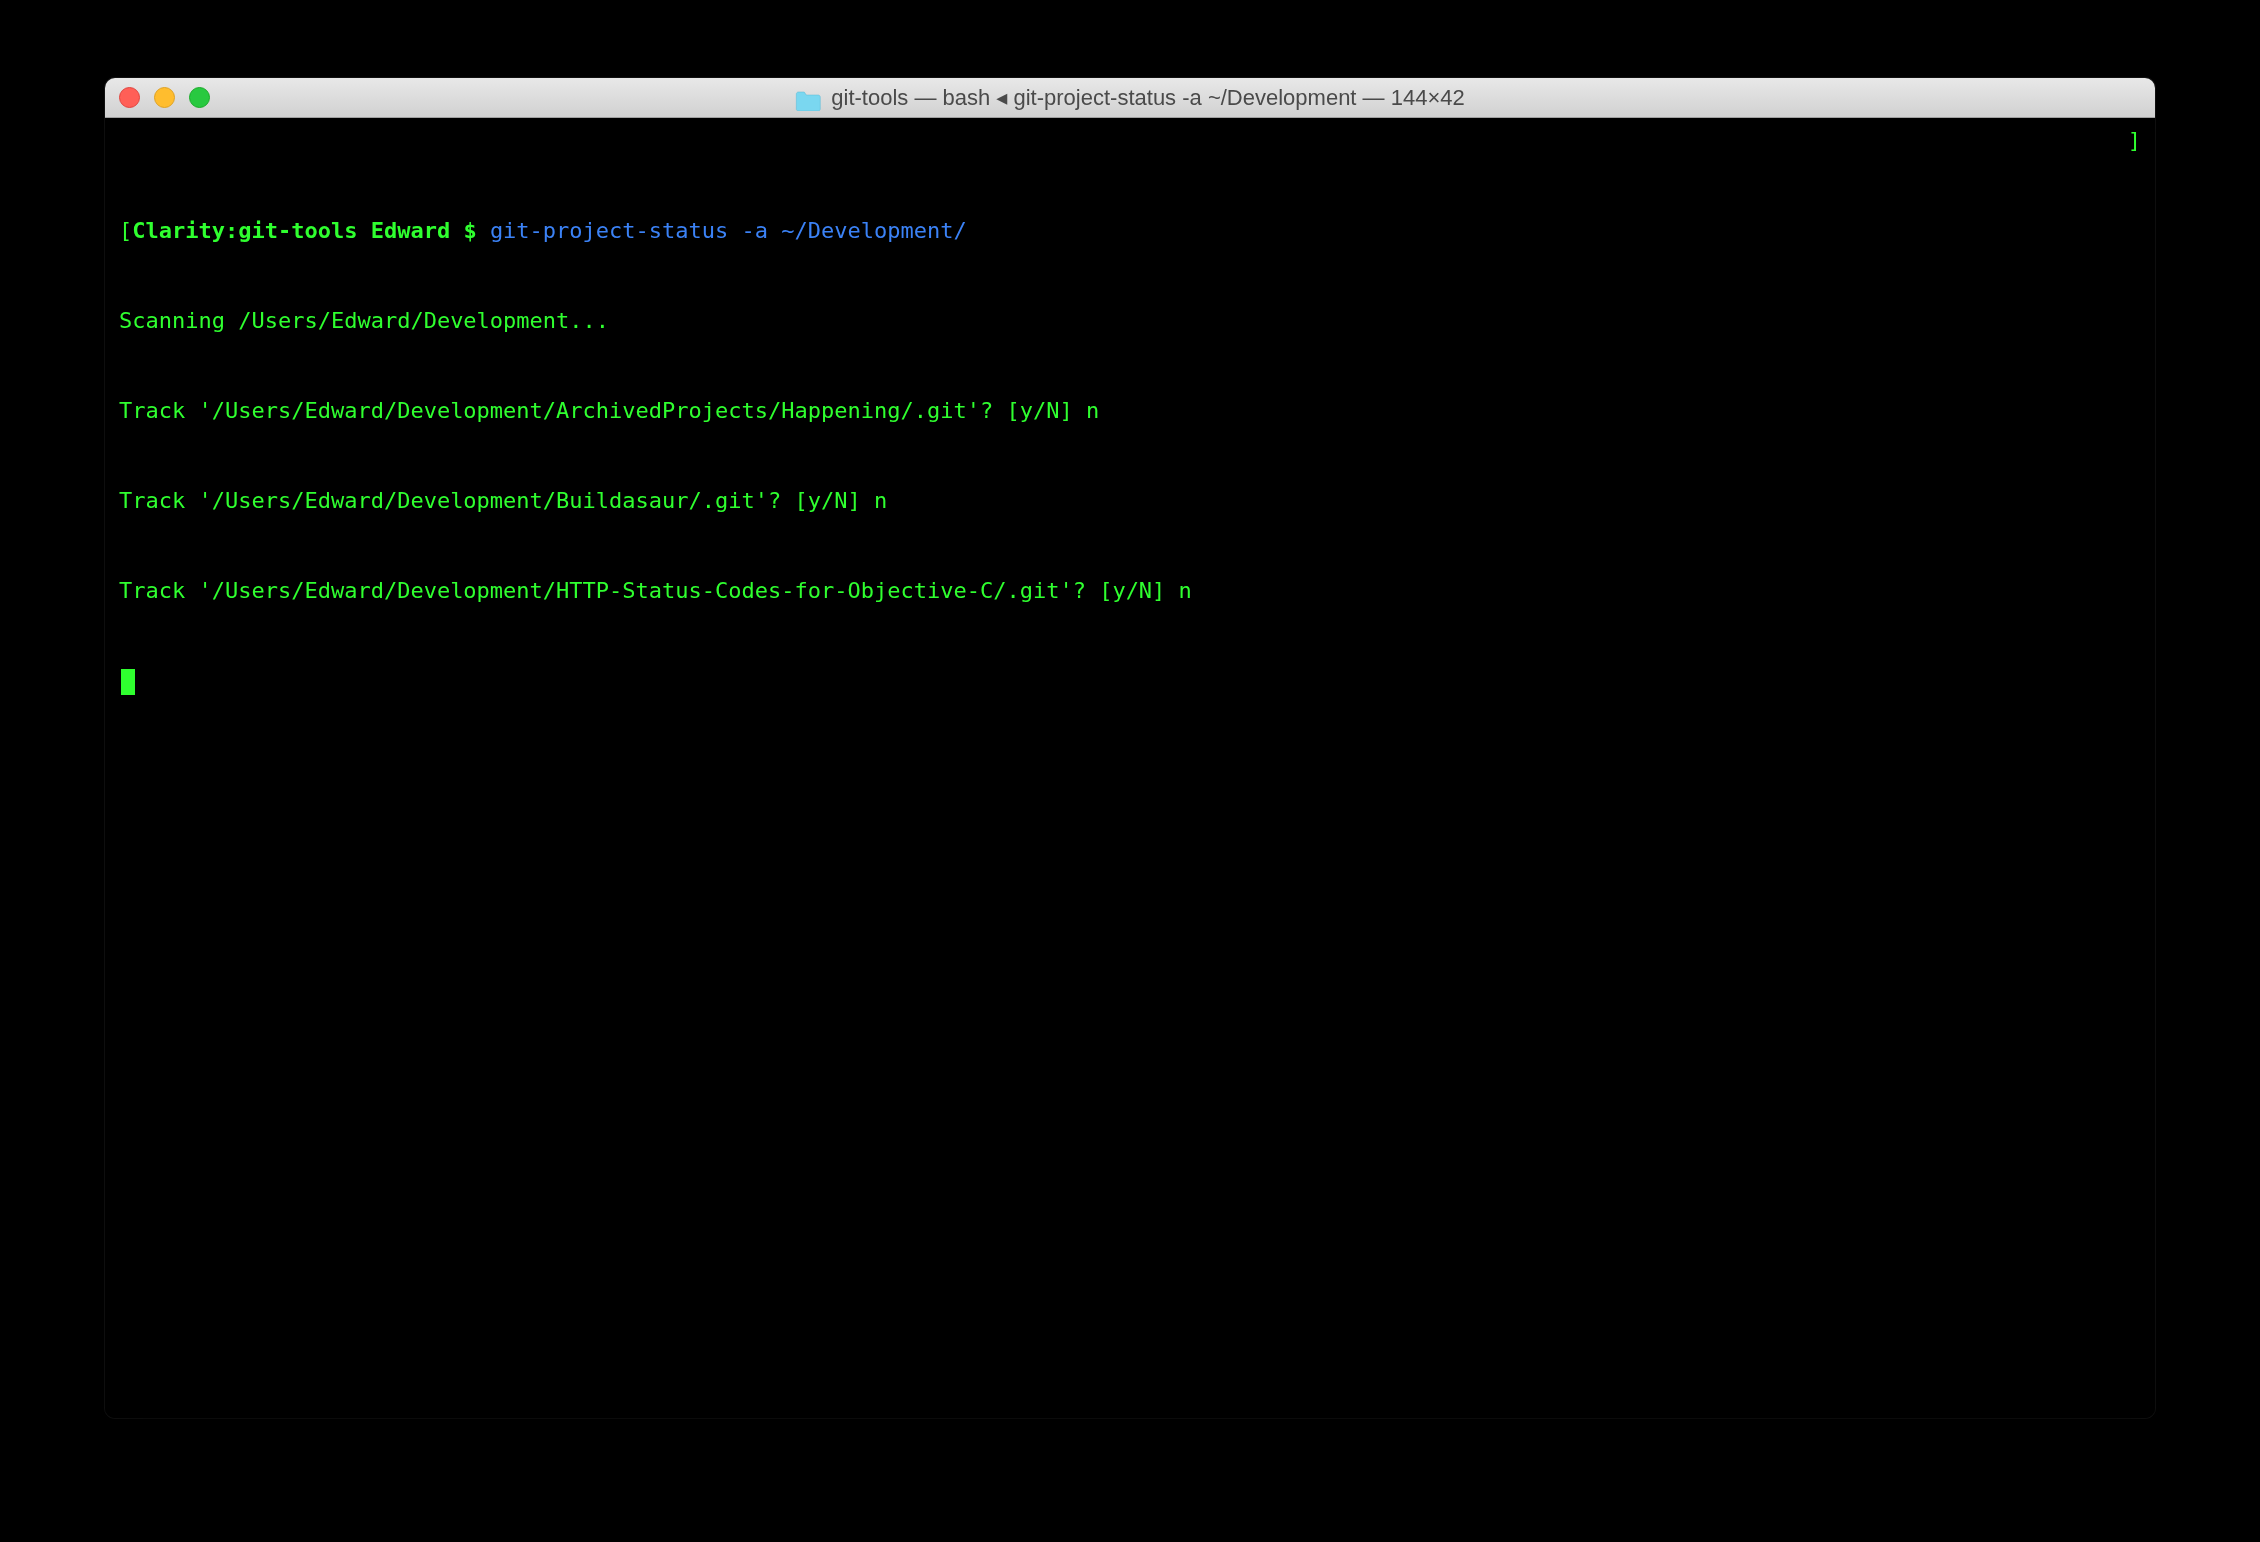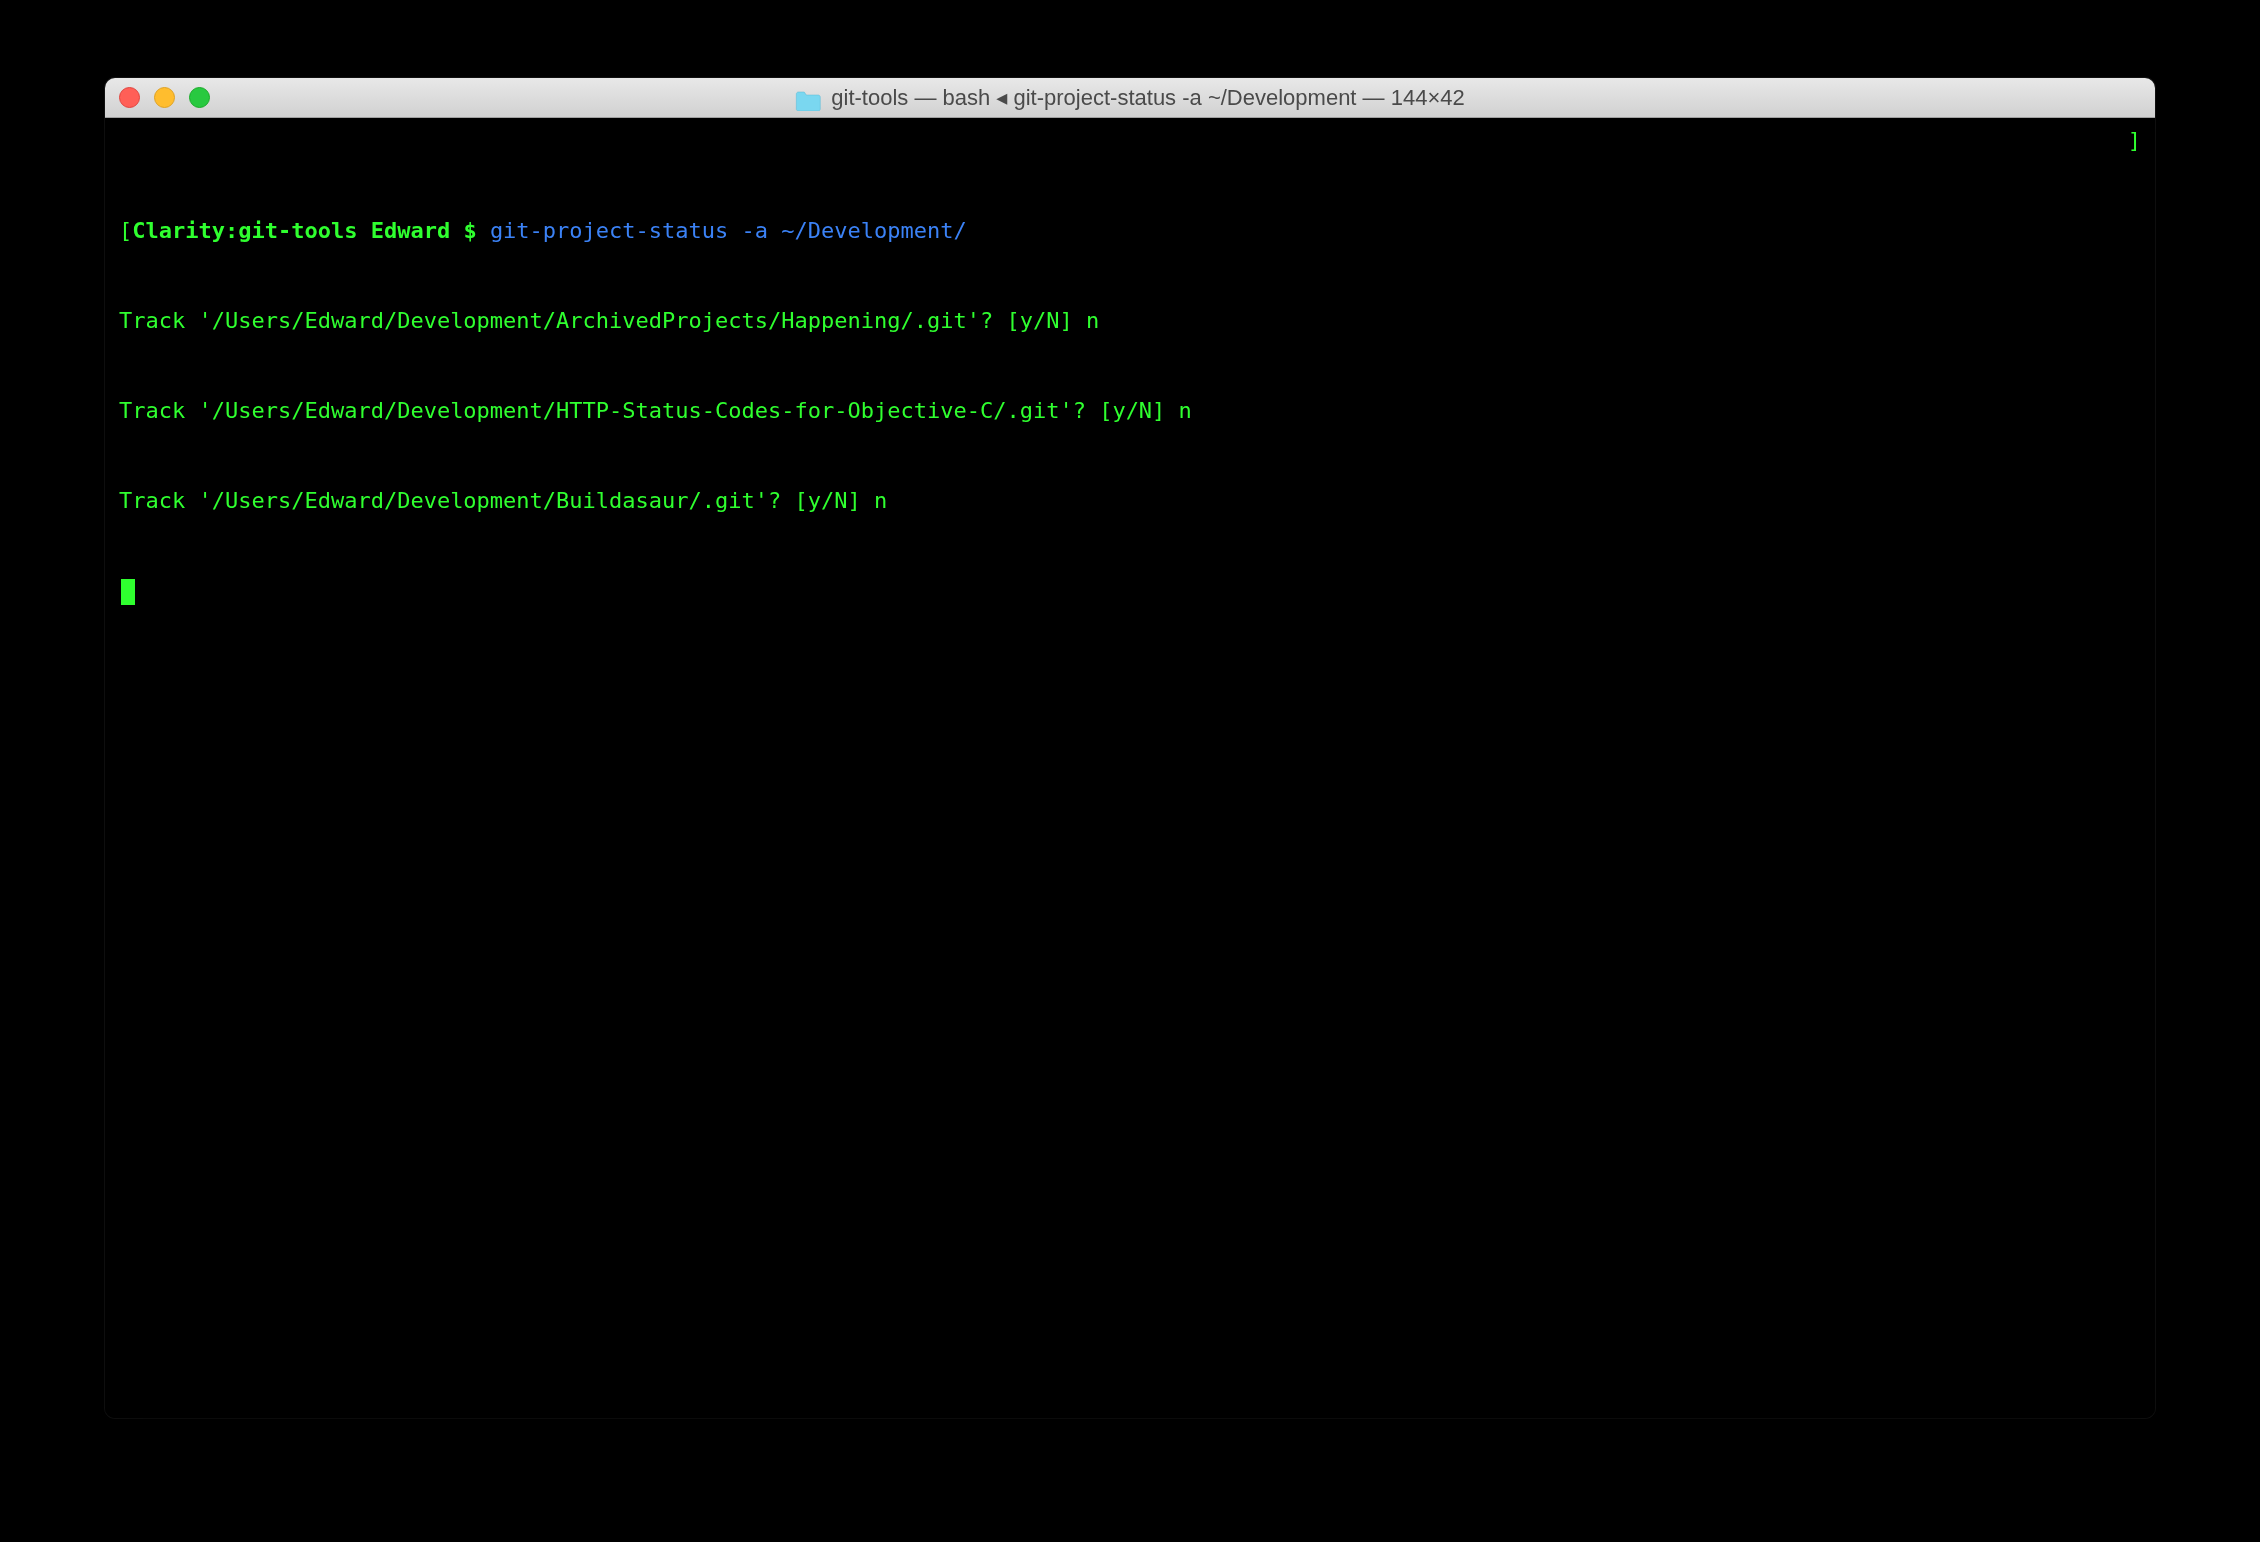--- a/index.html
+++ b/index.html
@@ -149,18 +149,19 @@
           <path d="M 1 3 L 1 18 C 1 19 2 20 3 20 L 23 20 C 24 20 25 19 25 18 L 25 6 C 25 5 24 4 23 4 L 11 4 L 9 1 L 3 1 C 2 1 1 2 1 3 Z" fill="#7ad7f0" stroke="#5bb8d4" stroke-width="0.5"></path>
         </svg>
       </span>
       <span>git-tools — bash ◂ git-project-status -a ~/Development — 144×42</span>
     </div>
   </div>
 
   <div class="terminal-body">
     <span class="right-bracket">]</span>
     <span class="line"><span class="prompt-bracket">[</span><span class="prompt-text">Clarity:git-tools Edward $</span> <span class="command-text">git-project-status -a ~/Development/</span></span>
+    <span class="line">Scanning /Users/Edward/Development...</span>
     <span class="line">Track '/Users/Edward/Development/ArchivedProjects/Happening/.git'? [y/N] n</span>
+    <span class="line">Track '/Users/Edward/Development/Buildasaur/.git'? [y/N] n</span>
     <span class="line">Track '/Users/Edward/Development/HTTP-Status-Codes-for-Objective-C/.git'? [y/N] n</span>
-    <span class="line">Track '/Users/Edward/Development/Buildasaur/.git'? [y/N] n</span>
     <span class="line"><span class="cursor"></span></span>
   </div>
 </div>
 
 </body></html>

